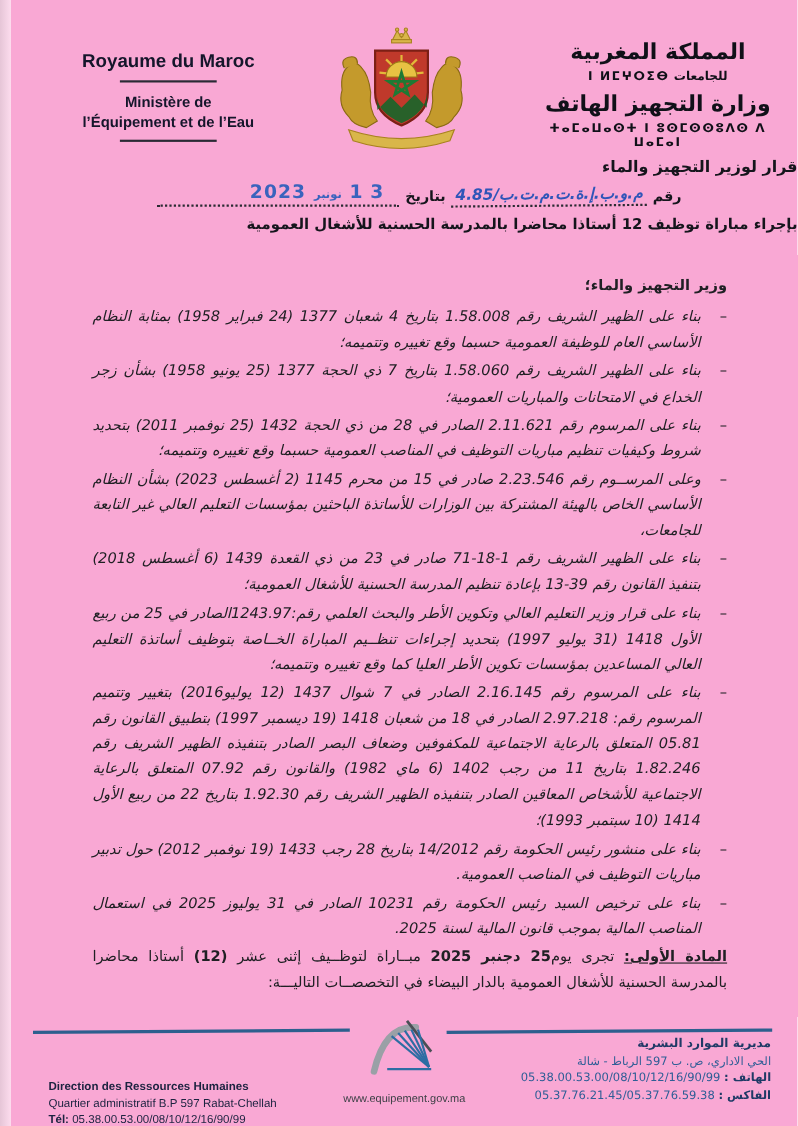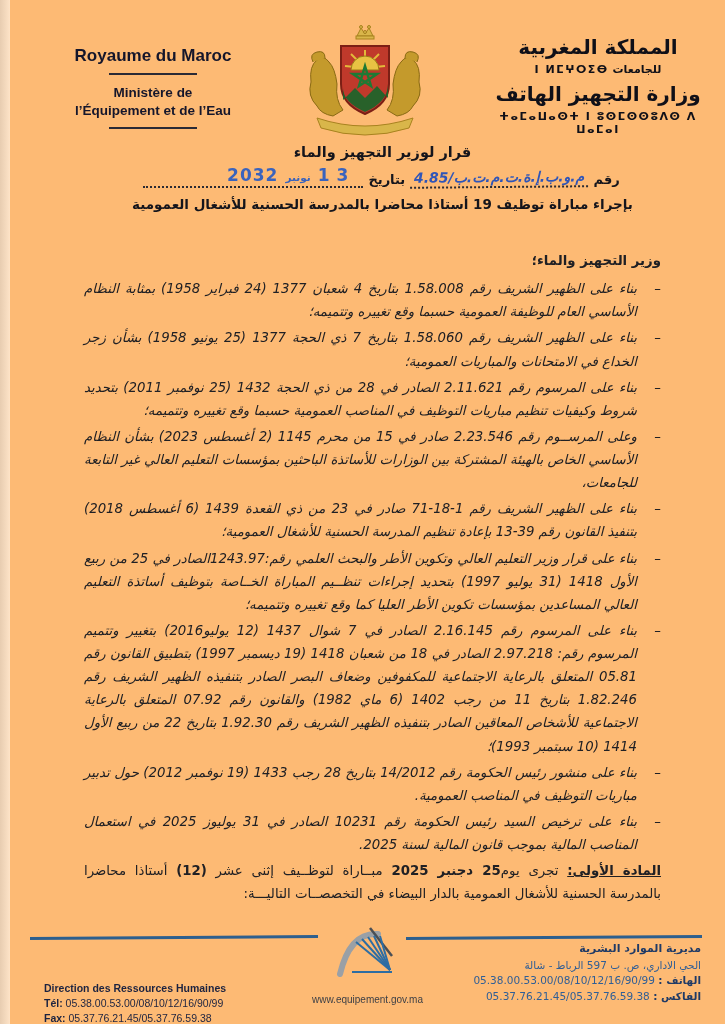--- a/index.html
+++ b/index.html
@@ -1,34 +1,34 @@
 <!DOCTYPE html>
 <html lang="ar"><head>
 <meta charset="utf-8">
 <style>
   html,body{margin:0;padding:0;background:#ffffff;}
-  .page{position:relative;width:725px;height:1024px;background:#fdba74;overflow:hidden;
+  .page{position:relative;width:725px;height:1024px;background:#f9a8d4;overflow:hidden;
         font-family:"DejaVu Sans",sans-serif;}
   .scan-edge{position:absolute;left:0;top:0;width:10px;height:100%;
         background:linear-gradient(90deg,#d9d9d9,#ffffff);opacity:.6;}
 
   
   .hdr-left{position:absolute;left:36px;top:46px;width:234px;text-align:center;
         color:#15162b;font-family:"Liberation Sans",sans-serif;}
   .hdr-left .rym{font-size:17px;font-weight:bold;}
   .hdr-sep{width:88px;height:2px;background:#2a2a35;margin:7px auto 9px auto;}
   .hdr-left .min{font-size:13.5px;font-weight:bold;line-height:1.35;}
   .crest{position:absolute;left:299px;top:22px;width:132px;height:120px;}
   .hdr-right{position:absolute;right:12px;top:34px;width:230px;text-align:center;
         direction:rtl;color:#101018;}
   .hdr-right .k-ar,.hdr-right .m-ar{font-size:20px;font-weight:bold;line-height:1.3;}
   .hdr-right .tif{font-size:11px;font-weight:bold;letter-spacing:1.5px;margin:3px 0 5px 0;}
 
   
-  .title-block{position:absolute;left:0;right:0;top:144px;text-align:center;direction:rtl;color:#15151c;margin-left:40px;}
+  .title-block{position:absolute;left:0;right:0;top:144px;text-align:right;direction:rtl;color:#15151c;margin-left:40px;}
   .decree{font-size:14.5px;font-weight:bold;}
   .refline{margin-top:5px;display:flex;direction:rtl;justify-content:center;align-items:flex-end;
         gap:3px;font-size:13px;font-weight:bold;}
   .refline .lbl{padding:0 2px 1px 2px;}
   .hand{min-width:120px;border-bottom:2px dotted #2b2b33;color:#2f55b8;font-size:14px;
         font-style:italic;padding:0 4px 1px 4px;transform:rotate(-0.5deg);}
   .stampzone{min-width:178px;border-bottom:2px dotted #2b2b33;color:#3a63bd;display:flex;
         direction:rtl;align-items:baseline;gap:7px;padding:0 8px 1px 34px;}
   .stampzone .day{font-size:17px;font-weight:bold;letter-spacing:7px;}
   .stampzone .mon{font-size:10.5px;font-weight:bold;}
@@ -124,24 +124,24 @@
 
   <div class="title-block">
     <div class="decree">قرار لوزير التجهيز والماء</div>
     <div class="refline">
       <span class="lbl">رقم</span>
       <span class="hand">م.و.ب.إ.ة.ت.م.ت.ب/4.85</span>
       <span class="lbl">بتاريخ</span>
       <span class="stampzone">
           <span class="day">13</span>
           <span class="mon">نونبر</span>
-          <span class="yr">2032</span>
+          <span class="yr">2023</span>
         </span>
     </div>
-    <div class="subject">بإجراء مباراة توظيف 19 أستاذا محاضرا بالمدرسة الحسنية للأشغال العمومية</div>
+    <div class="subject">بإجراء مباراة توظيف 12 أستاذا محاضرا بالمدرسة الحسنية للأشغال العمومية</div>
   </div>
 
   <div class="body-main">
     <p class="salutation">وزير التجهيز والماء؛</p>
 
     <div class="bullet">
       <span class="dash">–</span>
       <div class="btxt">بناء على الظهير الشريف رقم 1.58.008 بتاريخ 4 شعبان 1377 (24 فبراير 1958) بمثابة النظام الأساسي العام للوظيفة العمومية حسبما وقع تغييره وتتميمه؛</div>
     </div>
     <div class="bullet">
@@ -179,20 +179,21 @@
 
 
     <p class="article"><span class="alabel">المادة الأولى:</span><span> تجرى يوم</span><span class="abold">25 دجنبر 2025</span><span> مبــاراة لتوظــيف إثنى عشر </span><span class="abold">(12)</span><span> أستاذا محاضرا بالمدرسة الحسنية للأشغال العمومية بالدار البيضاء في التخصصــات التاليـــة:</span></p>
   </div>
 
   <div class="rule rule-left"></div>
   <div class="rule rule-right"></div>
 
   <div class="ftr-fr">
     <div class="t">Direction des Ressources Humaines</div>
+    <div>Quartier administratif B.P 597 Rabat-Chellah</div>
     <div><b>Tél:</b> <span>05.38.00.53.00/08/10/12/16/90/99</span></div>
     <div><b>Fax:</b> <span>05.37.76.21.45/05.37.76.59.38</span></div>
   </div>
 
   <div class="ftr-center">
     <svg viewBox="0 0 70 52" width="70" height="52">
       <path d="M8 48 Q18 6 46 8" fill="none" stroke="#9aa0a6" stroke-width="6" stroke-linecap="round"></path>
       <line x1="38" y1="2" x2="60" y2="30" stroke="#4a4f55" stroke-width="2.5"></line>
       <g stroke="#2d6da3" stroke-width="2">
         <line x1="58" y1="44" x2="24" y2="16"></line>

